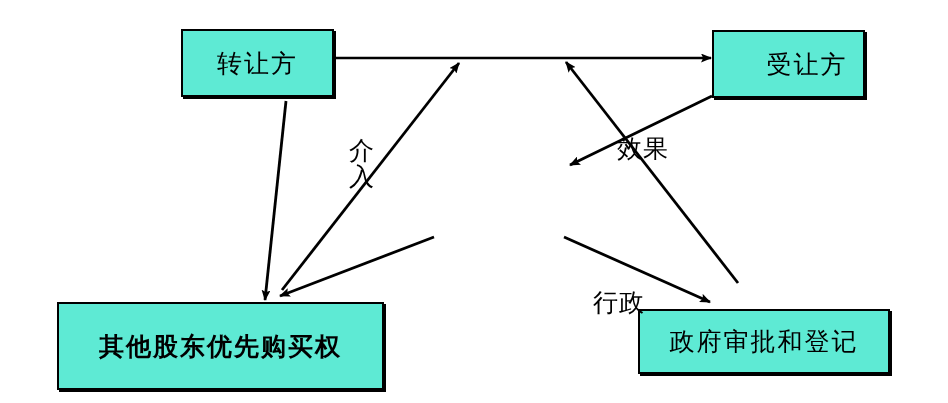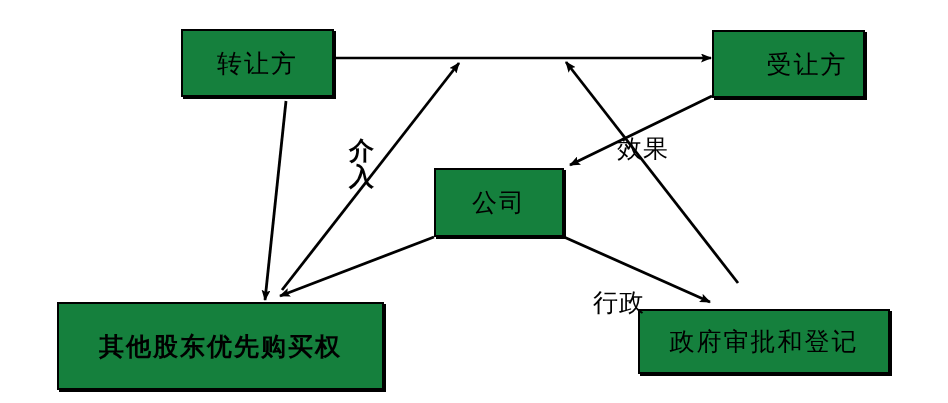--- a/index.html
+++ b/index.html
@@ -19,21 +19,21 @@
     position: absolute;
     left: 0;
     top: 0;
     width: 948px;
     height: 403px;
   }
   .node {
     position: absolute;
     box-sizing: border-box;
     border: 2px solid #000000;
-    background: #15803d;
+    background: #5eead4;
     display: flex;
     align-items: center;
     justify-content: center;
     color: #000000;
     letter-spacing: 2px;
     white-space: nowrap;
     box-shadow: 2px 2px 0 #000000;
   }
   .node .node-label {
     display: block;
@@ -95,32 +95,29 @@
   </svg>
 
   <div class="node" style="left:181px; top:29px; width:153px; height:68px; font-size:25px;">
     <span class="node-label">转让方</span>
   </div>
 
   <div class="node" style="left:712px; top:30px; width:153px; height:68px; font-size:25px;padding-left:37px;">
     <span class="node-label">受让方</span>
   </div>
 
-  <div class="node" style="left:434px; top:168px; width:130px; height:69px; font-size:25px;">
-    <span class="node-label">公司</span>
-  </div>
 
   <div class="node" style="left:57px; top:302px; width:327px; height:88px; font-size:25px;font-weight:bold;">
     <span class="node-label">其他股东优先购买权</span>
   </div>
 
   <div class="node" style="left:638px; top:309px; width:252px; height:65px; font-size:25px;">
     <span class="node-label">政府审批和登记</span>
   </div>
 
 
-  <div class="edge-label vertical" style="left:347px; top:138px; font-size:25px;font-weight:bold;">介入</div>
+  <div class="edge-label vertical" style="left:347px; top:138px; font-size:25px;">介入</div>
 
   <div class="edge-label" style="left:617px; top:136px; font-size:25px;">效果</div>
 
   <div class="edge-label" style="left:593px; top:258px; font-size:25px;margin-top:32px;">行政</div>
 
 </div>
 
 </body></html>

